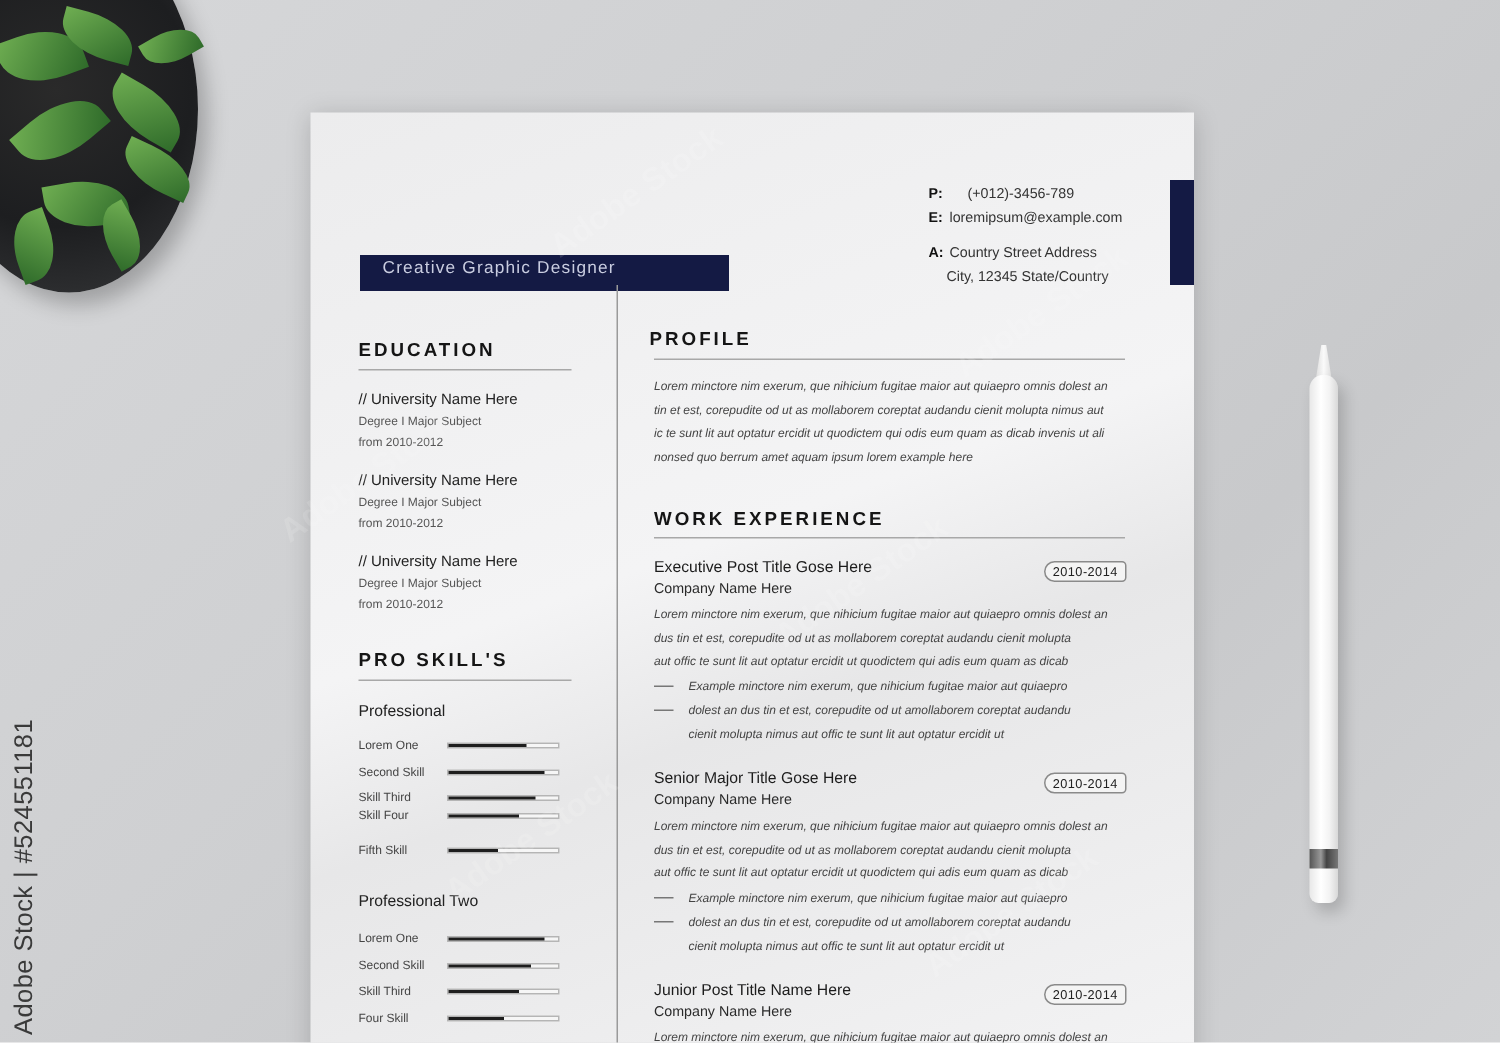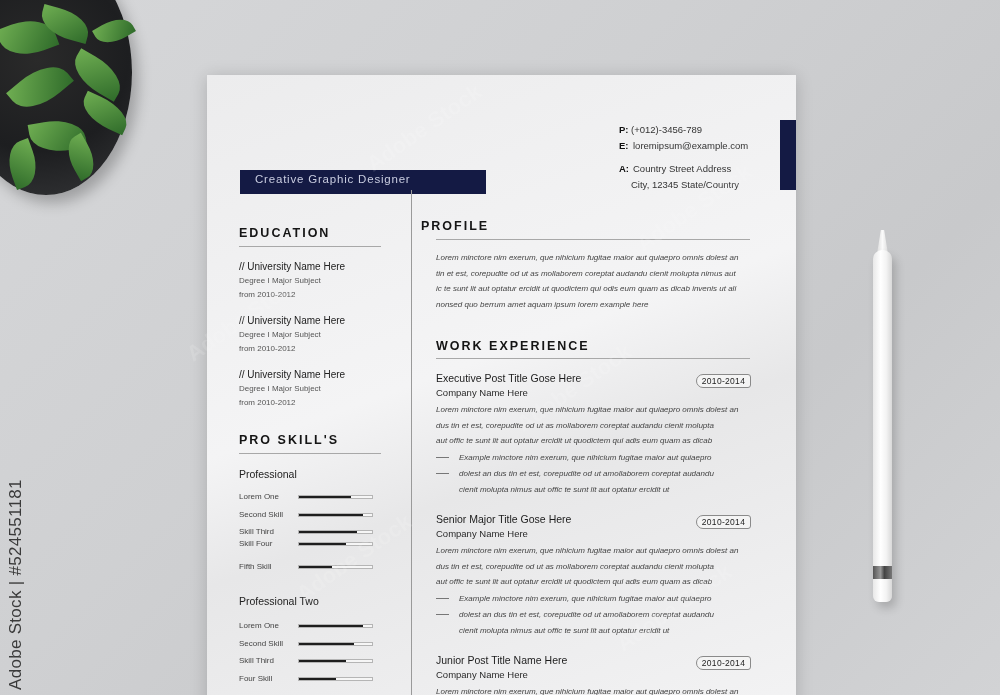--- a/index.html
+++ b/index.html
@@ -119,21 +119,21 @@
 <div class="paper">
   <div class="accent-bar"></div>
 
   <div class="title-bar">
     <span>Creative Graphic Designer</span>
   </div>
 
   <div class="contact">
     <div class="row">
       <span class="lab">P:</span>
-      <span style="margin-left:0">(+012)-3456-789</span>
+      <span style="margin-left:14px">(+012)-3456-789</span>
     </div>
     <div class="row">
       <span class="lab">E:</span>
       <span style="margin-left:2px">loremipsum@example.com</span>
     </div>
     <div class="gap"></div>
     <div class="row">
       <span class="lab">A:</span>
       <span style="margin-left:2px">Country Street Address</span>
     </div>
@@ -222,21 +222,21 @@
         </span>
       </div>
       <div class="skill-row" style="top: 598.8px;">
         <span class="lbl">Four Skill</span>
         <span class="track">
           <span class="fill" style="width: 50%;"></span>
         </span>
       </div>
     </div>
 
-  <div class="sec-title" style="left:214px;top:144px;text-align:right;">PROFILE</div>
+  <div class="sec-title" style="left:226px;top:144px;text-align:right;">PROFILE</div>
   <div class="rule" style="left:229px;top:164px;width:314px;"></div>
   <div class="para" style="top:175px;">
     <div>Lorem minctore nim exerum, que nihicium fugitae maior aut quiaepro omnis dolest an</div>
     <div>tin et est, corepudite od ut as mollaborem coreptat audandu cienit molupta nimus aut</div>
     <div>ic te sunt lit aut optatur ercidit ut quodictem qui odis eum quam as dicab invenis ut ali</div>
     <div>nonsed quo berrum amet aquam ipsum lorem example here</div>
   </div>
 
   <div class="sec-title" style="left:229px;top:264px;">WORK EXPERIENCE</div>
   <div class="rule" style="left:229px;top:283px;width:314px;"></div>

